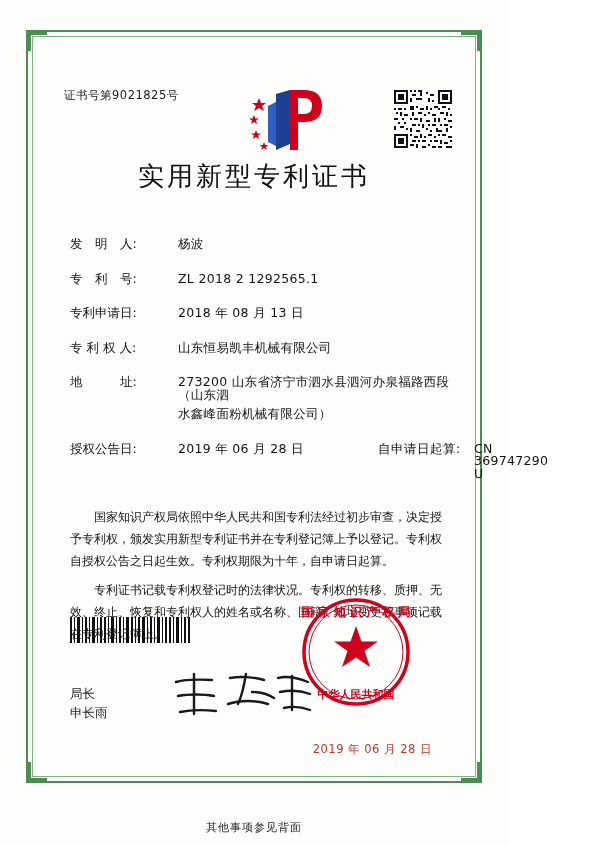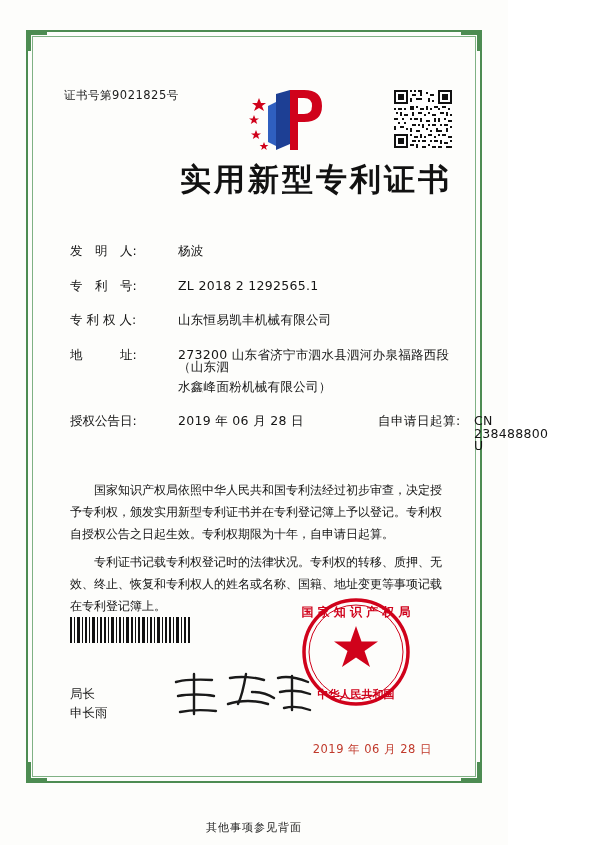--- a/index.html
+++ b/index.html
@@ -48,23 +48,23 @@
   .logo svg{display:block;}
 
   
   .qr{
     position:absolute;right:56px;top:90px;width:58px;height:58px;
     background:#ffffff;
   }
   .qr svg{display:block;}
 
   .main-title{
-    text-align:right;
-    font-size:31px;
-    font-weight:bold;
+    text-align:center;
+    font-size:26px;
+    font-weight:normal;
     letter-spacing:3px;
     color:#111;
     margin-top:56px;
     font-family:"DejaVu Serif","Liberation Serif",serif;
   }
 
   .fields{
     margin-top:44px;
     padding-left:14px;
     font-size:12.5px;
@@ -289,39 +289,43 @@
       <div class="frow">
         <div class="flabel">发　明　人:</div>
         <div class="fvalue">杨波</div>
       </div>
 
       <div class="frow">
         <div class="flabel">专　利　号:</div>
         <div class="fvalue">ZL 2018 2 1292565.1</div>
       </div>
 
+      <div class="frow">
+        <div class="flabel">专利申请日:</div>
+        <div class="fvalue">2018 年 08 月 13 日</div>
+      </div>
 
       <div class="frow">
         <div class="flabel">专 利 权 人:</div>
         <div class="fvalue">山东恒易凯丰机械有限公司</div>
       </div>
 
       <div class="frow">
         <div class="flabel">地　　　址:</div>
         <div class="fvalue">
           <span>273200  山东省济宁市泗水县泗河办泉福路西段（山东泗</span>
           <span class="sub">水鑫峰面粉机械有限公司）</span>
         </div>
       </div>
 
       <div class="frow two">
         <div class="flabel">授权公告日:</div>
         <div class="fvalue">2019 年 06 月 28 日</div>
         <div class="flabel2">自申请日起算:</div>
-        <div class="fvalue2">CN 238488800 U</div>
+        <div class="fvalue2">CN 369747290 U</div>
       </div>
 
     </div>
 
     <div class="paras">
       <p>国家知识产权局依照中华人民共和国专利法经过初步审查，决定授予专利权，颁发实用新型专利证书并在专利登记簿上予以登记。专利权自授权公告之日起生效。专利权期限为十年，自申请日起算。</p>
       <p>专利证书记载专利权登记时的法律状况。专利权的转移、质押、无效、终止、恢复和专利权人的姓名或名称、国籍、地址变更等事项记载在专利登记簿上。</p>
     </div>
 
   </div>

